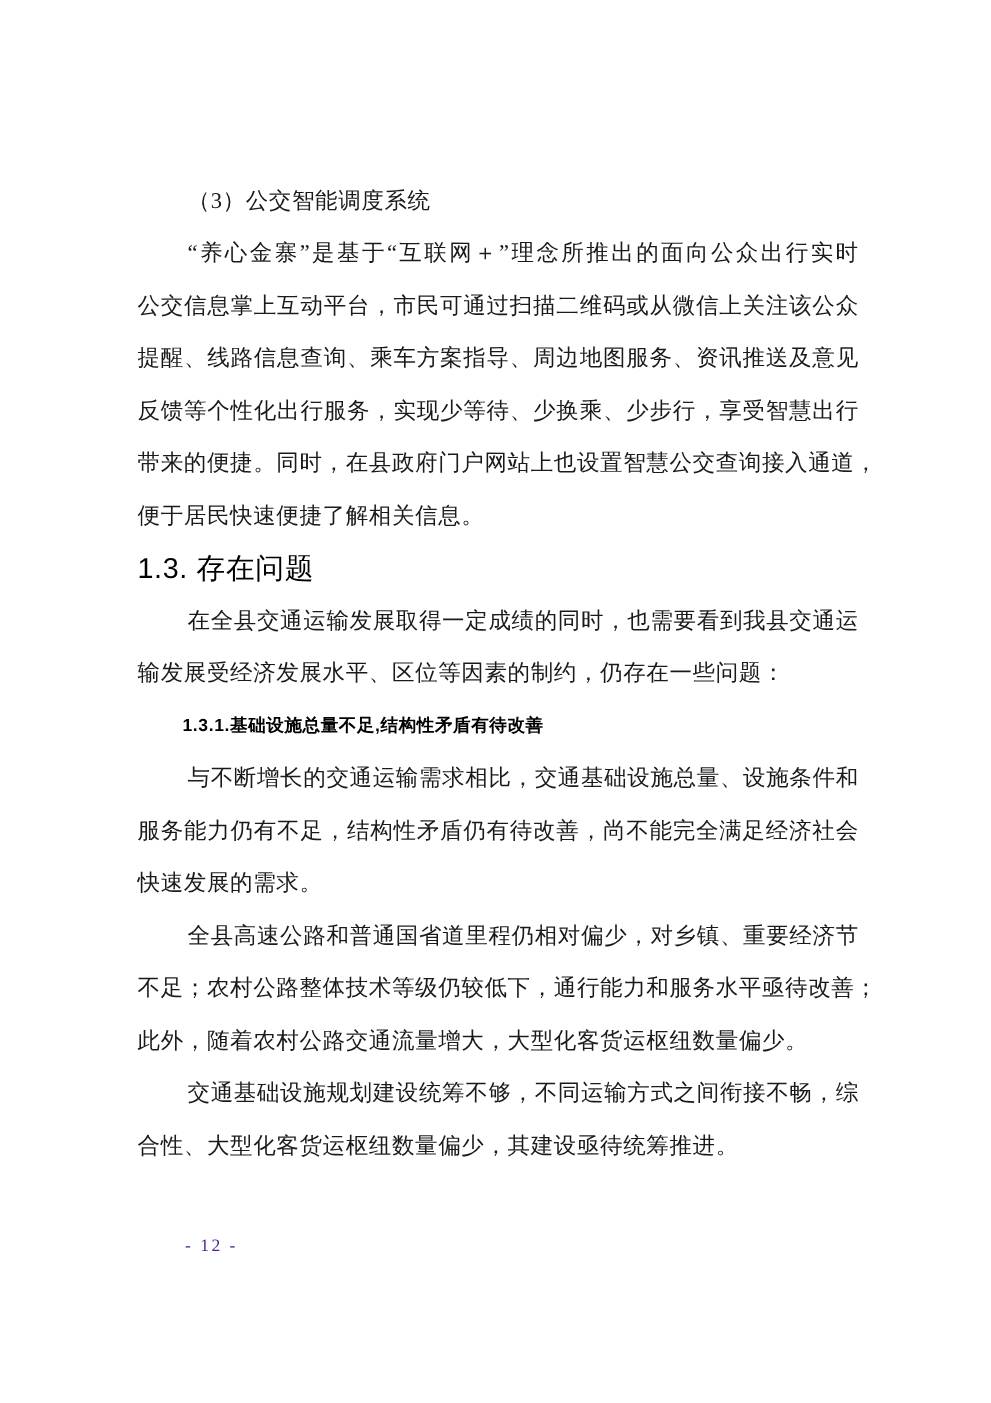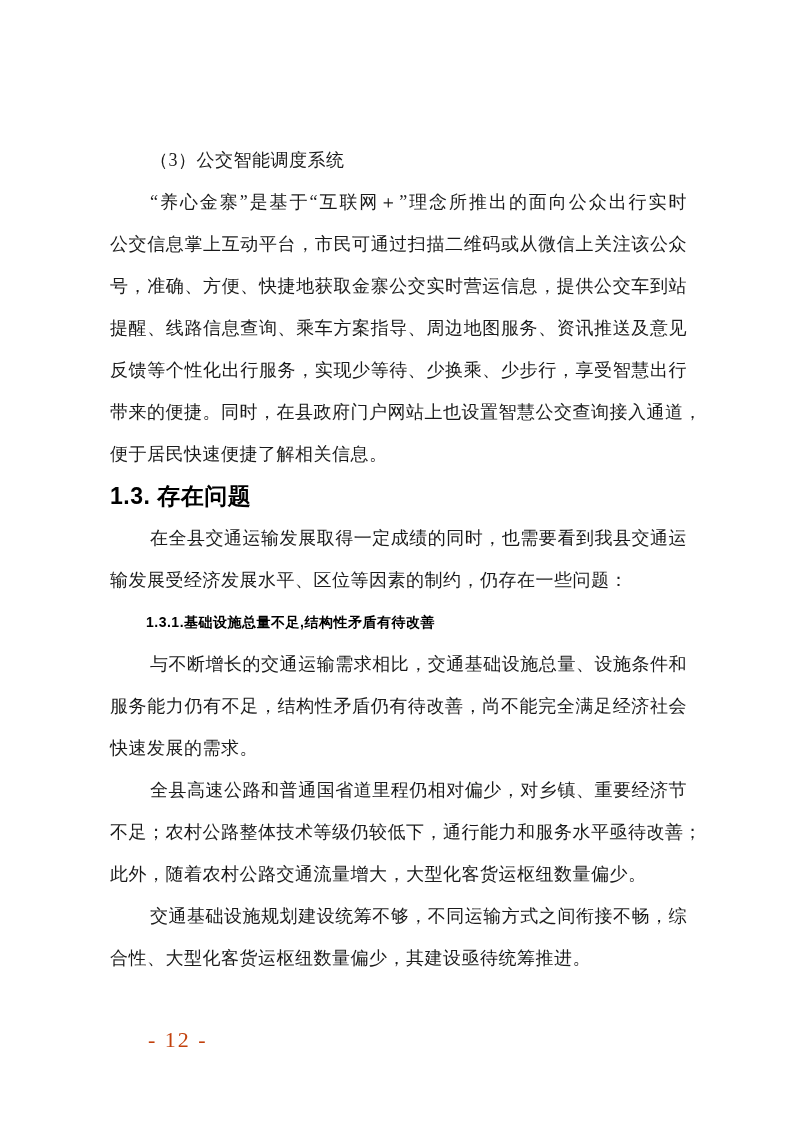--- a/index.html
+++ b/index.html
@@ -29,54 +29,53 @@
     letter-spacing: 0.5px;
   }
   .fill {
     text-align-last: justify;
   }
   .ind {
     text-indent: 40px;
   }
   .h1 {
     font-family: "Liberation Sans", "DejaVu Sans", sans-serif;
-    font-weight: bold;
+    font-weight: normal;
     font-size: 23px;
     color: #000000;
     letter-spacing: 0.5px;
     text-align: left;
   }
   .h2 {
     font-family: "Liberation Sans", "DejaVu Sans", sans-serif;
     font-weight: bold;
     font-size: 14px;
     color: #000000;
     text-indent: 36px;
     letter-spacing: 0.5px;
     text-align: left;
   }
   .footer {
     margin-top: 40px;
     height: 42px;
     line-height: 42px;
-    font-size: 22px;
-    color: #c2410c;
+    font-size: 14px;
+    color: #4c1d95;
     padding-left: 38px;
     letter-spacing: 2px;
     text-align: left;
   }
 </style>
 </head>
 <body>
 
 <div class="page">
   <div class="ln ind">（3）公交智能调度系统</div>
   <div class="ln ind fill">“养心金寨”是基于“互联网＋”理念所推出的面向公众出行实时</div>
   <div class="ln fill">公交信息掌上互动平台，市民可通过扫描二维码或从微信上关注该公众</div>
-  <div class="ln fill">号，准确、方便、快捷地获取金寨公交实时营运信息，提供公交车到站</div>
   <div class="ln fill">提醒、线路信息查询、乘车方案指导、周边地图服务、资讯推送及意见</div>
   <div class="ln fill">反馈等个性化出行服务，实现少等待、少换乘、少步行，享受智慧出行</div>
   <div class="ln fill">带来的便捷。同时，在县政府门户网站上也设置智慧公交查询接入通道，</div>
   <div class="ln">便于居民快速便捷了解相关信息。</div>
   <div class="ln h1">1.3. 存在问题</div>
   <div class="ln ind fill">在全县交通运输发展取得一定成绩的同时，也需要看到我县交通运</div>
   <div class="ln">输发展受经济发展水平、区位等因素的制约，仍存在一些问题：</div>
   <div class="ln h2">1.3.1.基础设施总量不足,结构性矛盾有待改善</div>
   <div class="ln ind fill">与不断增长的交通运输需求相比，交通基础设施总量、设施条件和</div>
   <div class="ln fill">服务能力仍有不足，结构性矛盾仍有待改善，尚不能完全满足经济社会</div>

